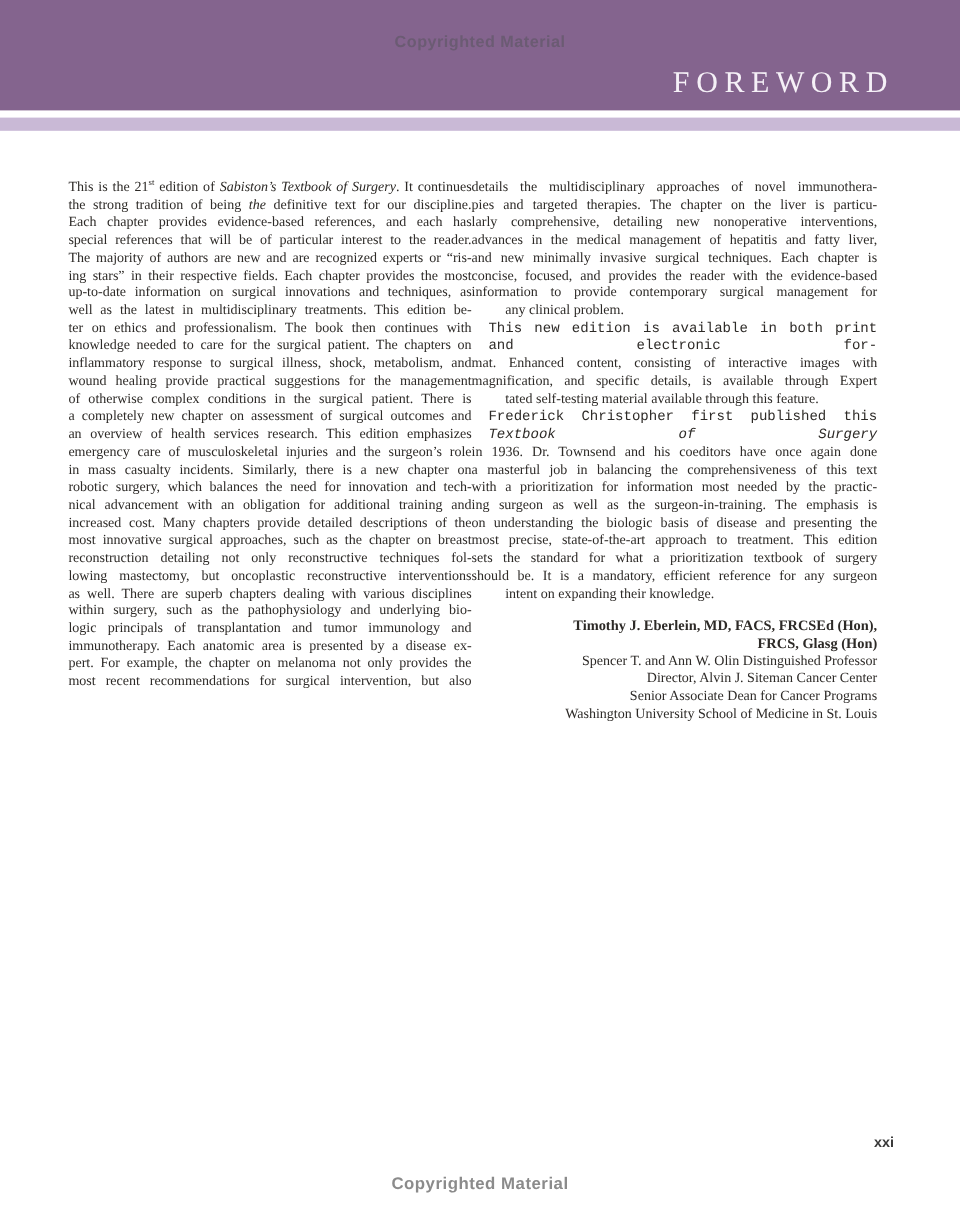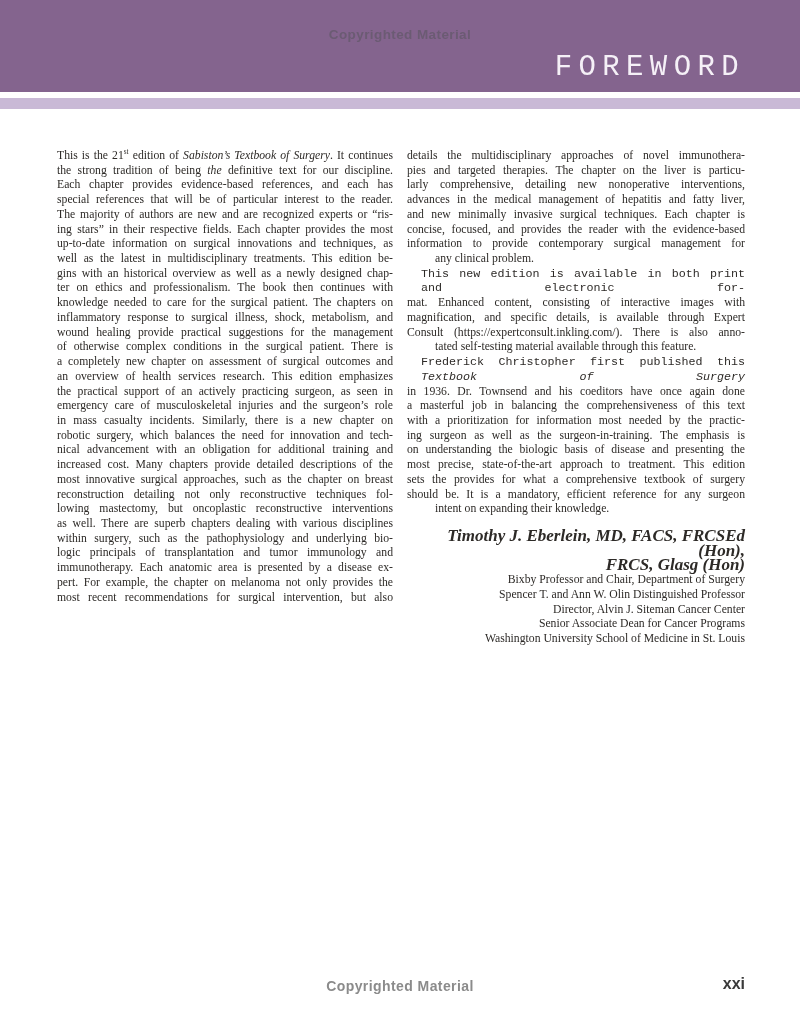--- a/index.html
+++ b/index.html
@@ -11,53 +11,53 @@
     position:absolute; top:0; left:0; width:800px; height:92px;
     background:var(--banner,#84648e);
   }
   .banner-copyright {
     position:absolute; top:27px; left:0; width:100%; text-align:center;
     font-family:"Liberation Sans", sans-serif; font-weight:bold;
     font-size:13.5px; letter-spacing:0.03em; color:var(--banner-text,#6b5b73);
   }
   .banner-title {
     position:absolute; right:55px; bottom:8px;
-    font-family:Liberation Mono, monospace; font-size:29px; font-weight:normal;
+    font-family:Liberation Serif, serif; font-size:25px; font-weight:normal;
     letter-spacing:0.22em; color:var(--title-text,#f5f0f7); white-space:nowrap;
   }
   .stripe {
     position:absolute; top:98px; left:0; width:800px; height:11px;
     background:var(--stripe,#c9b9d6);
   }
   .content {
     position:absolute; top:149px; left:57px; width:688px;
-    display:flex; gap:14px;
+    display:flex; 
   }
   .col {
     font-size:11.7px; line-height:14.72px; color:var(--body-text,#2d2a27);
   }
   .col-left  { width:336px; }
   .col-right { width:338px; }
   .tline { text-align:justify; text-align-last:justify; -moz-text-align-last:justify; }
   .tline.last { text-align-last:left;margin-left:28px; -moz-text-align-last:left; }
   .tline.indent { padding-left:14px;font-family:Liberation Mono, monospace; }
   .tline i { font-style:italic; }
   .tline sup { font-size:0.62em; vertical-align:super; line-height:0; }
   .signature { margin-top:12px; }
   .signature .tline { text-align:right; text-align-last:right; -moz-text-align-last:right; }
-  .signature .sig-name { font-weight:bold; font-style:italic; font-size:17px; }
+  .signature .sig-name { font-weight:bold; font-size:12px; }
   .footer-copyright {
     position:absolute; top:978px; left:0; width:100%; text-align:center;
     font-family:"Liberation Sans", sans-serif; font-weight:bold;
     font-size:14px; letter-spacing:0.03em; color:var(--footer-copyright,#8b8b8b);
   }
   .page-number {
-    position:absolute; top:975px; right:55px;
+    position:absolute; top:945px; right:55px;
     font-family:"Liberation Sans", sans-serif; font-weight:bold;
-    font-size:16px; color:var(--page-number,#3a3a3a);
+    font-size:12px; color:var(--page-number,#3a3a3a);
   }
 </style>
 </head>
 <body>
 
 <div class="page">
 
   <div class="banner">
     <div class="banner-copyright">Copyrighted Material</div>
     <div class="banner-title">FOREWORD</div>
@@ -68,29 +68,27 @@
   <div class="content">
     <div class="col col-left">
         <div class="tline">This is the 21<sup>st</sup> edition of <i>Sabiston’s Textbook of Surgery</i>. It continues</div>
         <div class="tline">the strong tradition of being <i>the</i> definitive text for our discipline.</div>
         <div class="tline">Each chapter provides evidence-based references, and each has</div>
         <div class="tline">special references that will be of particular interest to the reader.</div>
         <div class="tline">The majority of authors are new and are recognized experts or “ris-</div>
         <div class="tline">ing stars” in their respective fields. Each chapter provides the most</div>
         <div class="tline">up-to-date information on surgical innovations and techniques, as</div>
         <div class="tline">well as the latest in multidisciplinary treatments. This edition be-</div>
-        <div class="tline">gins with an historical overview as well as a newly designed chap-</div>
         <div class="tline">ter on ethics and professionalism. The book then continues with</div>
         <div class="tline">knowledge needed to care for the surgical patient. The chapters on</div>
         <div class="tline">inflammatory response to surgical illness, shock, metabolism, and</div>
         <div class="tline">wound healing provide practical suggestions for the management</div>
         <div class="tline">of otherwise complex conditions in the surgical patient. There is</div>
         <div class="tline">a completely new chapter on assessment of surgical outcomes and</div>
         <div class="tline">an overview of health services research. This edition emphasizes</div>
-        <div class="tline">the practical support of an actively practicing surgeon, as seen in</div>
         <div class="tline">emergency care of musculoskeletal injuries and the surgeon’s role</div>
         <div class="tline">in mass casualty incidents. Similarly, there is a new chapter on</div>
         <div class="tline">robotic surgery, which balances the need for innovation and tech-</div>
         <div class="tline">nical advancement with an obligation for additional training and</div>
         <div class="tline">increased cost. Many chapters provide detailed descriptions of the</div>
         <div class="tline">most innovative surgical approaches, such as the chapter on breast</div>
         <div class="tline">reconstruction detailing not only reconstructive techniques fol-</div>
         <div class="tline">lowing mastectomy, but oncoplastic reconstructive interventions</div>
         <div class="tline">as well. There are superb chapters dealing with various disciplines</div>
         <div class="tline">within surgery, such as the pathophysiology and underlying bio-</div>
@@ -108,39 +106,37 @@
           <div class="tline">advances in the medical management of hepatitis and fatty liver,</div>
           <div class="tline">and new minimally invasive surgical techniques. Each chapter is</div>
           <div class="tline">concise, focused, and provides the reader with the evidence-based</div>
           <div class="tline">information to provide contemporary surgical management for</div>
           <div class="tline last">any clinical problem.</div>
         </div>
       <div>
           <div class="tline indent">This new edition is available in both print and electronic for-</div>
           <div class="tline">mat. Enhanced content, consisting of interactive images with</div>
           <div class="tline">magnification, and specific details, is available through Expert</div>
-          <div class="tline">Consult (https://expertconsult.inkling.com/). There is also anno-</div>
           <div class="tline last">tated self-testing material available through this feature.</div>
         </div>
       <div>
           <div class="tline indent">Frederick Christopher first published this <i>Textbook of Surgery</i></div>
           <div class="tline">in 1936. Dr. Townsend and his coeditors have once again done</div>
           <div class="tline">a masterful job in balancing the comprehensiveness of this text</div>
           <div class="tline">with a prioritization for information most needed by the practic-</div>
           <div class="tline">ing surgeon as well as the surgeon-in-training. The emphasis is</div>
           <div class="tline">on understanding the biologic basis of disease and presenting the</div>
           <div class="tline">most precise, state-of-the-art approach to treatment. This edition</div>
-          <div class="tline">sets the provides for what a comprehensive textbook of surgery</div>
+          <div class="tline">sets the standard for what a prioritization textbook of surgery</div>
           <div class="tline">should be. It is a mandatory, efficient reference for any surgeon</div>
           <div class="tline last">intent on expanding their knowledge.</div>
         </div>
       <div class="signature">
           <div class="tline sig-name">Timothy J. Eberlein, MD, FACS, FRCSEd (Hon),</div>
           <div class="tline sig-name">FRCS, Glasg (Hon)</div>
-          <div class="tline">Bixby Professor and Chair, Department of Surgery</div>
           <div class="tline">Spencer T. and Ann W. Olin Distinguished Professor</div>
           <div class="tline">Director, Alvin J. Siteman Cancer Center</div>
           <div class="tline">Senior Associate Dean for Cancer Programs</div>
           <div class="tline">Washington University School of Medicine in St. Louis</div>
         </div>
     </div>
   </div>
 
   <div class="footer-copyright">Copyrighted Material</div>
 

